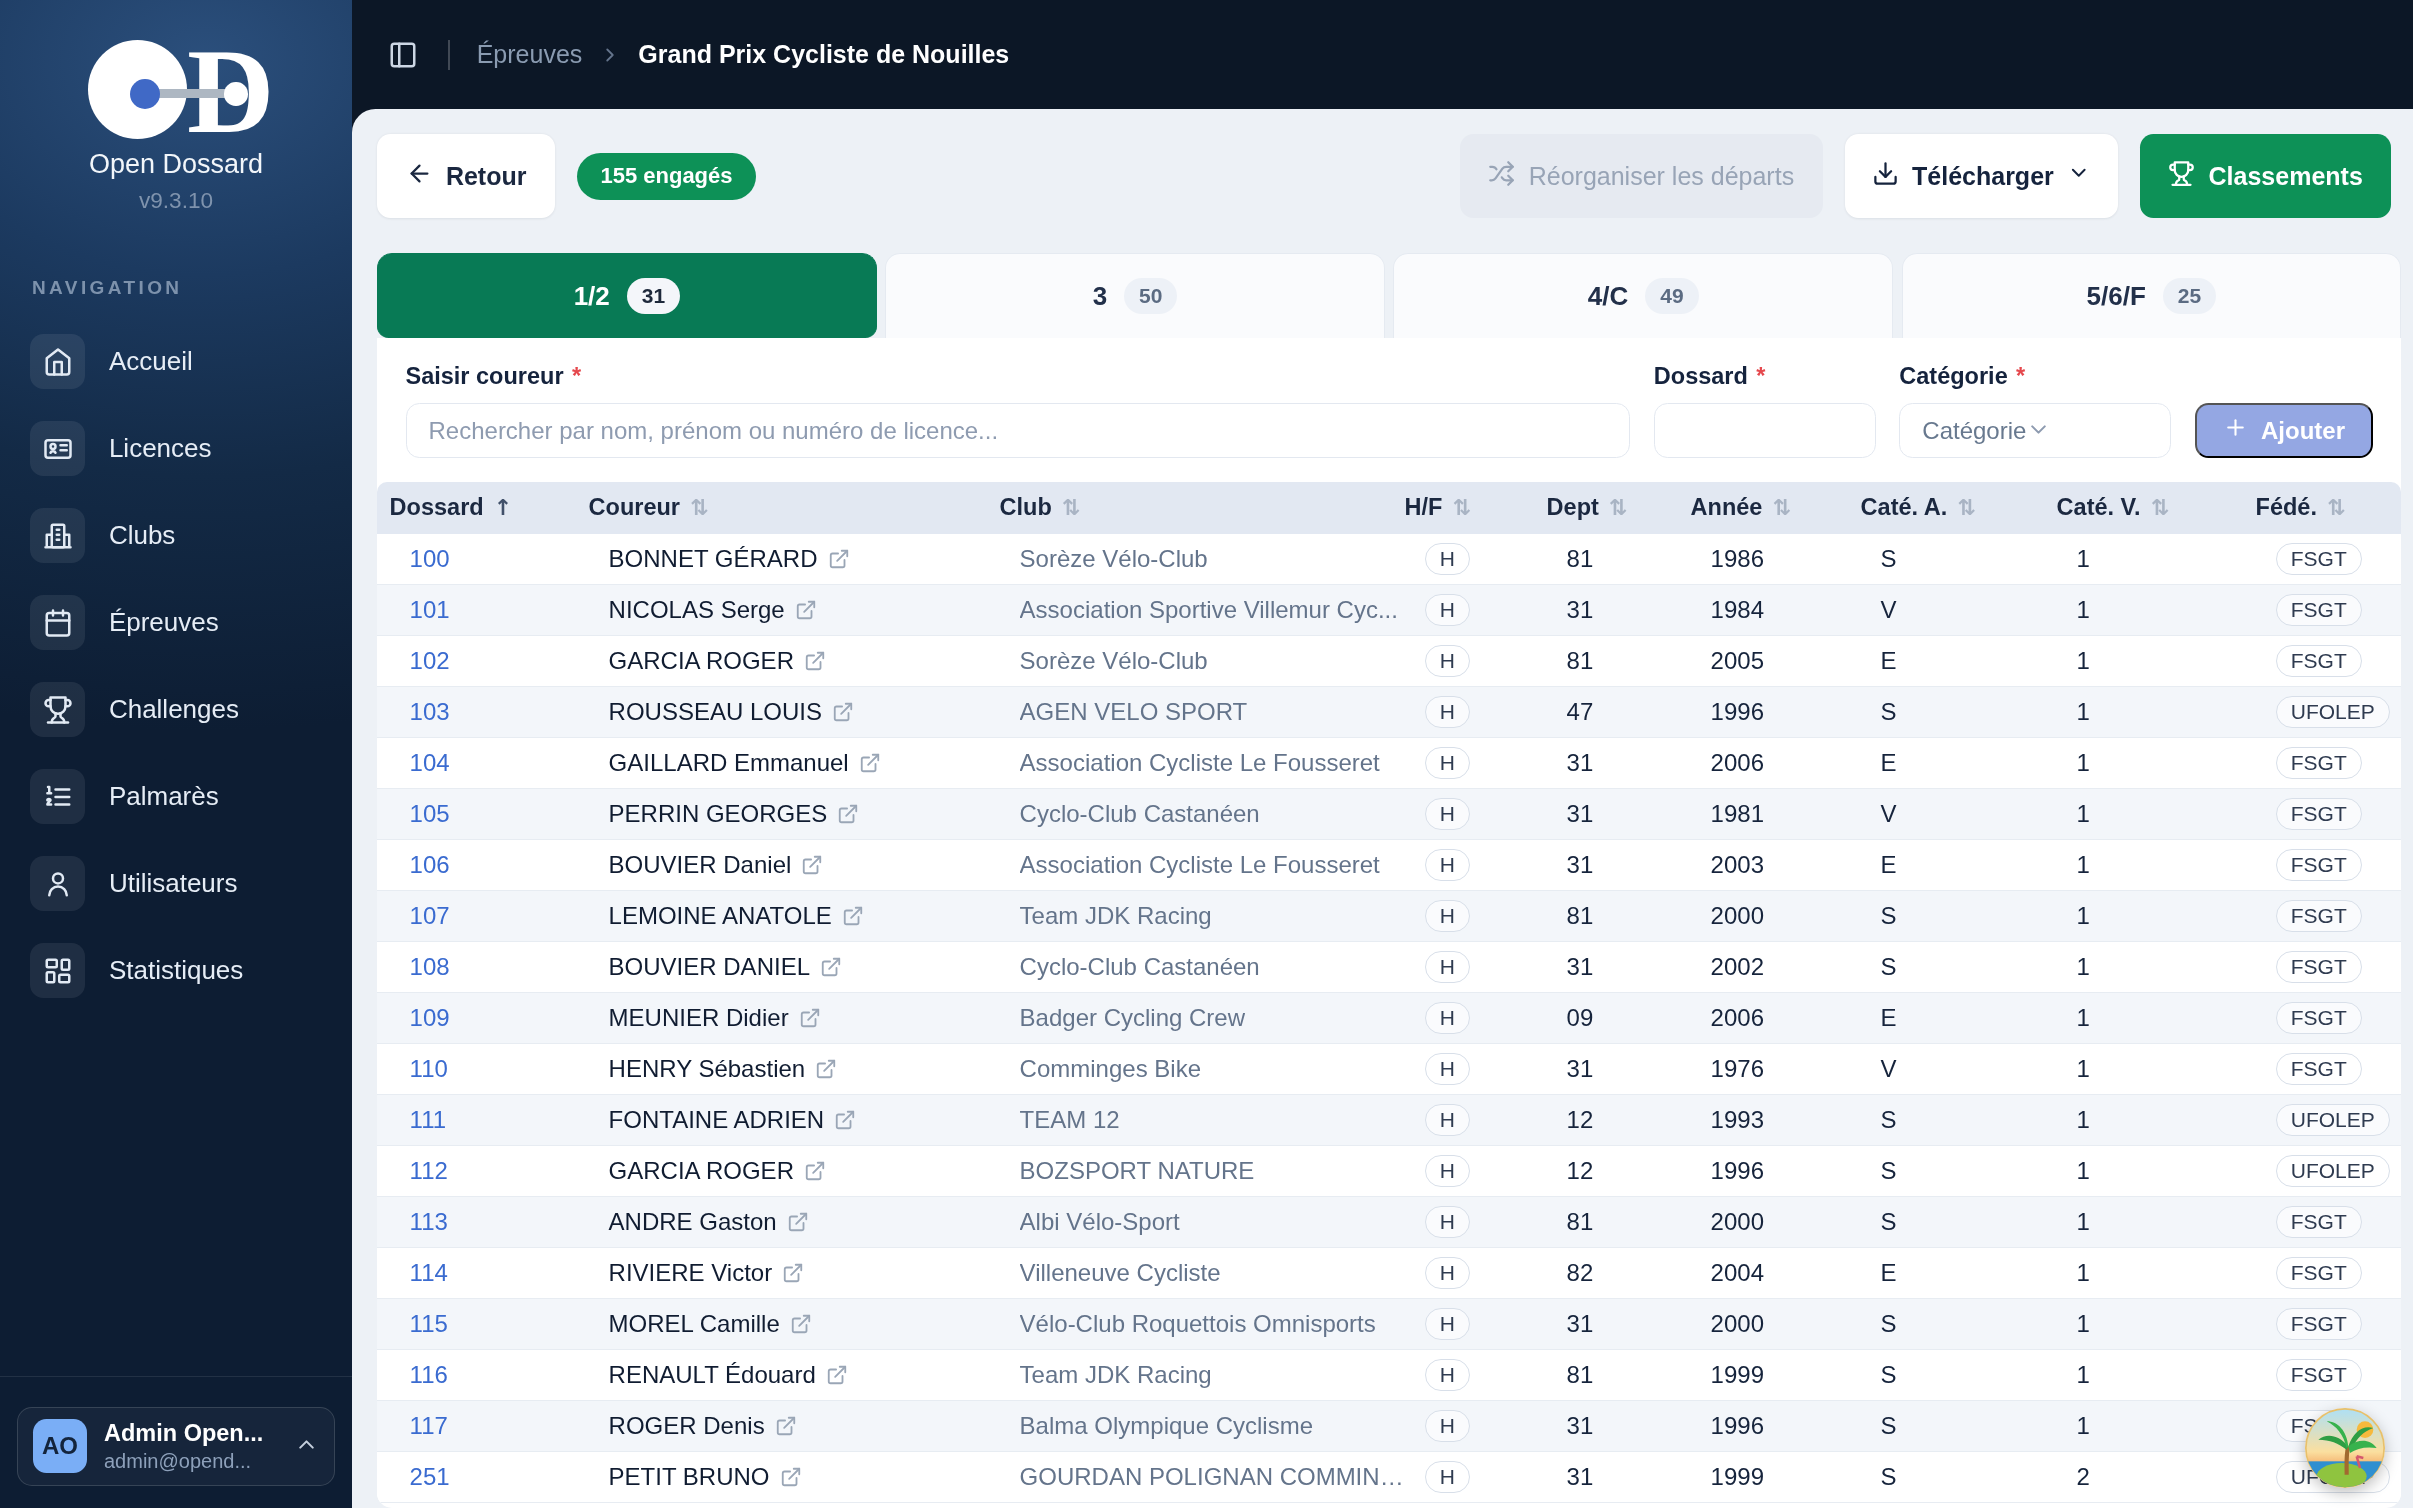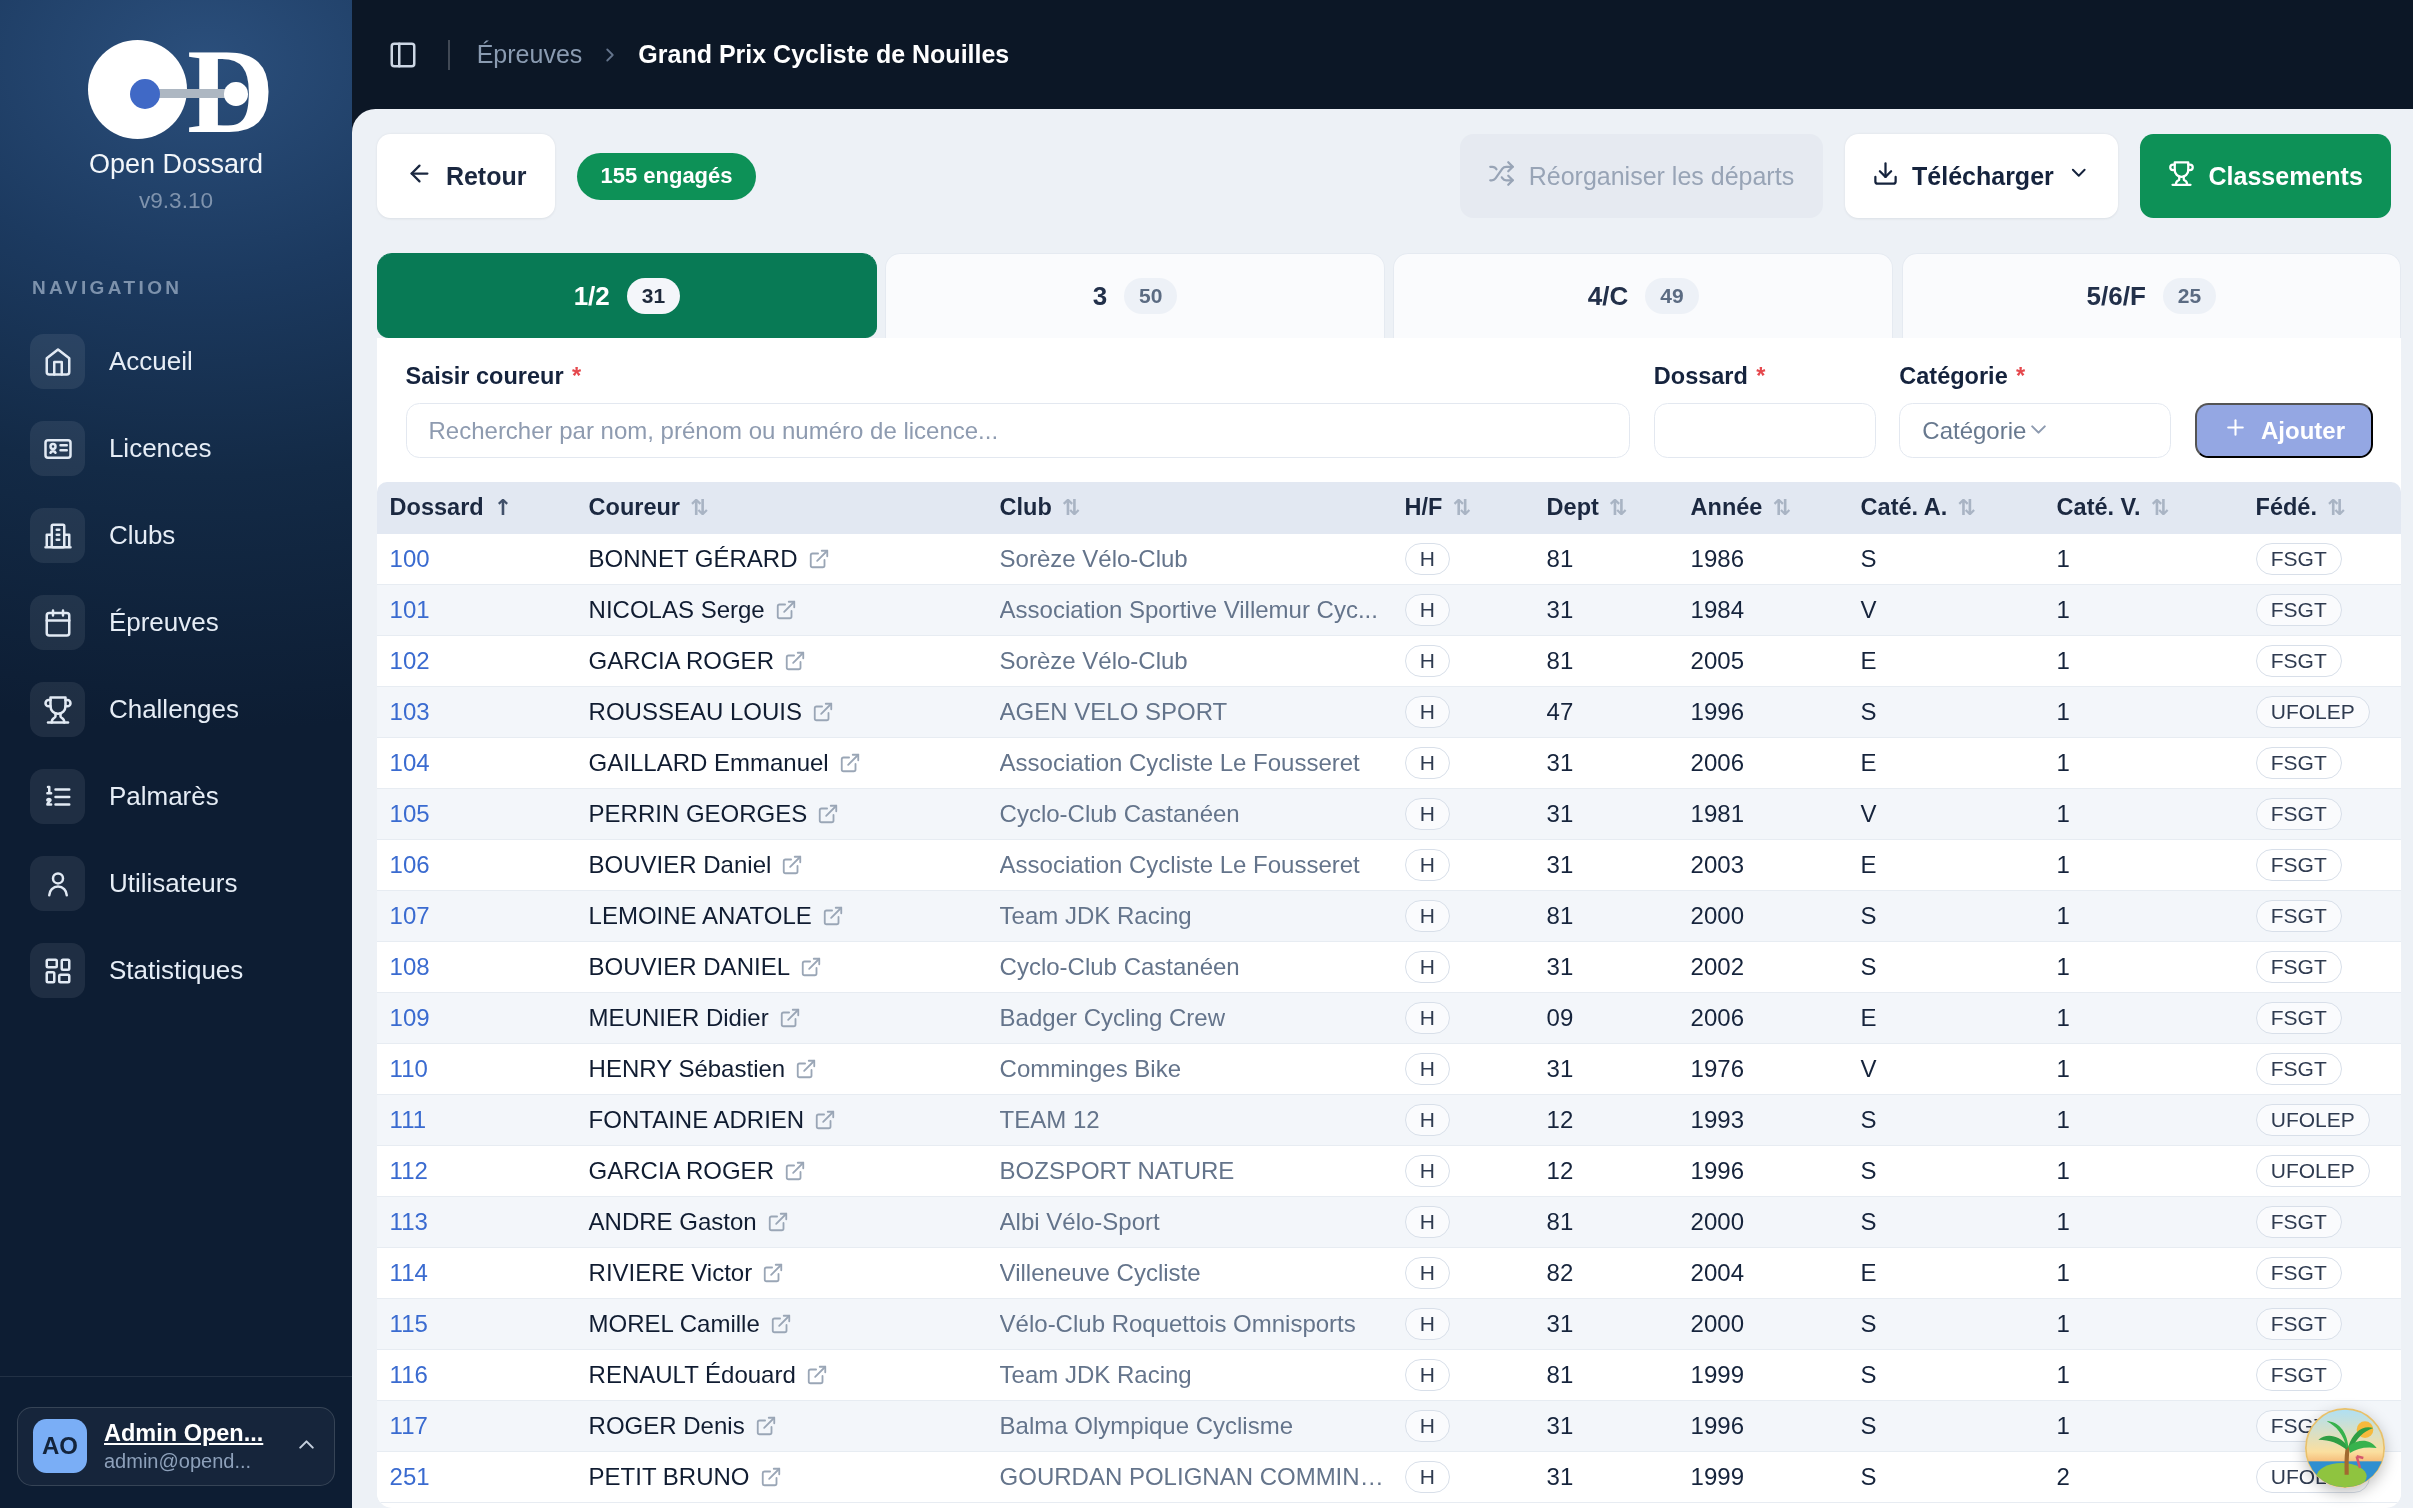--- a/index.html
+++ b/index.html
@@ -26,21 +26,21 @@
   .nav-icon-tile { width:55px; height:55px; border-radius:13.4px; background:rgba(255,255,255,.08);
     display:flex; align-items:center; justify-content:center; flex:0 0 auto; }
   .nav-icon-tile svg { width:30px; height:30px; stroke:#e2eaf4; }
   .nav-label { font-size:26px; color:#e6edf6; }
   .user-card-wrap { margin-top:auto; border-top:1.7px solid rgba(255,255,255,.09); padding:30px 17px 22px; }
   .user-card { display:flex; align-items:center; gap:17px; border:1.7px solid rgba(255,255,255,.14);
     background:rgba(255,255,255,.04); border-radius:15px; padding:11.7px 15px; cursor:pointer; }
   .avatar { width:54px; height:54px; border-radius:13.4px; background:#7aaef6; color:#13243c;
     display:flex; align-items:center; justify-content:center; font-size:24px; font-weight:700; flex:0 0 auto; }
   .user-meta { min-width:0; }
-  .user-name { font-size:23.5px; font-weight:600; color:#fff; white-space:nowrap;text-decoration:underline; }
+  .user-name { font-size:23.5px; font-weight:600; color:#fff; white-space:nowrap; }
   .user-email { font-size:20px; color:#8da0ba; white-space:nowrap; margin-top:3.4px; }
   .user-chevron { margin-left:auto; }
   .user-chevron svg { width:25px; height:25px; stroke:#c4cfdd; }
 
   
   .main { margin-left:352px; height:1508px; display:flex; flex-direction:column; background:#0c1726; }
   .topbar { height:109px; display:flex; align-items:center; padding-left:32px; flex:0 0 auto; }
   .panel-toggle { width:37px; height:37px; display:flex; align-items:center; justify-content:center; cursor:pointer; }
   .panel-toggle svg { width:30px; height:30px; stroke:#cdd7e4; }
   .topbar-divider { width:1.7px; height:30px; background:rgba(255,255,255,.22); margin:0 27px; }
@@ -99,21 +99,21 @@
     font-weight:600; display:flex; align-items:center; justify-content:center; gap:13.4px; cursor:default; }
   .btn-add svg { width:25px; height:25px; stroke:#fff; }
 
   
   .table { flex:1; display:flex; flex-direction:column; overflow:hidden; }
   .tgrid { display:grid; grid-template-columns:199px 411px 405px 142px 144px 170px 196px 199px 1fr; align-items:center; }
   .thead { background:#e2e8f2; border-radius:10px 10px 0 0; height:52px; flex:0 0 auto; }
   .th { font-size:23.5px; font-weight:700; color:#1b2840; padding-left:12.6px; white-space:nowrap; cursor:pointer; }
   .sort { margin-left:10px; font-size:22px; color:#a9b4c4; font-family:"DejaVu Sans",sans-serif; }
   .sort.asc { color:#41506a; }
-  .tr { height:51px; border-bottom:0.8px solid #e7ecf2; background:#fff; }
+  .tr { height:51px; border-bottom:0.8px solid #e7ecf2; background:#fff;padding-left:20px; }
   .tr.alt { background:#f3f6fa; }
   .td { font-size:24px; color:#16243c; padding-left:12.6px; white-space:nowrap; overflow:hidden; display:flex; align-items:center; }
   .td-dossard a { color:#3a6bd0; text-decoration:none; font-weight:500; cursor:pointer; }
   .td-name { font-weight:500; color:#101c31; gap:10px; }
   .td-name svg { width:22px; height:22px; stroke:#9aa6b6; flex:0 0 auto; }
   .td-club { color:#64748b; }
   .td-club span { overflow:hidden; text-overflow:ellipsis; }
   .pill { display:inline-flex; align-items:center; justify-content:center; border:1.7px solid #d8dfe9;
     border-radius:837px; padding:3.4px 14.2px; font-size:21px; color:#2f3b50; background:rgba(255,255,255,.55); font-weight:500; }
 

